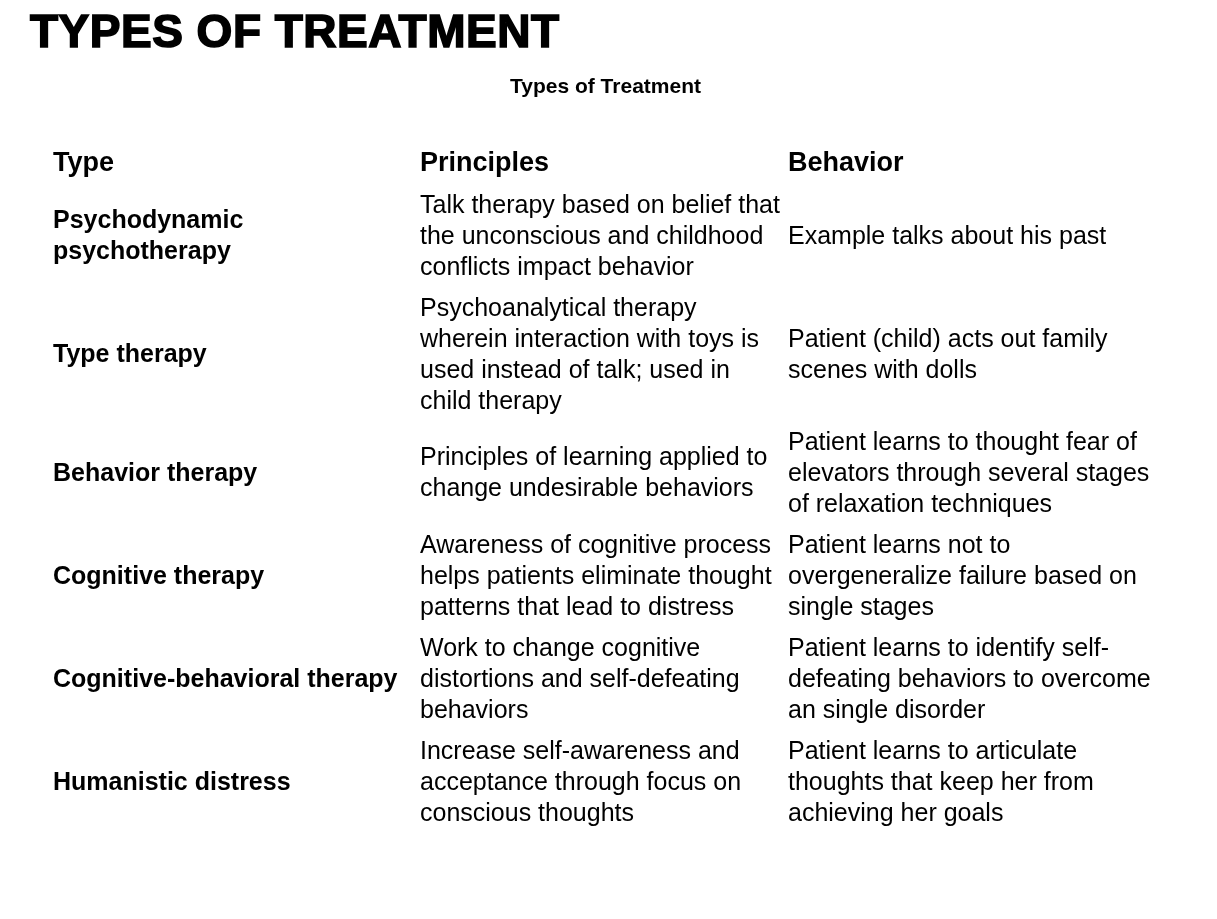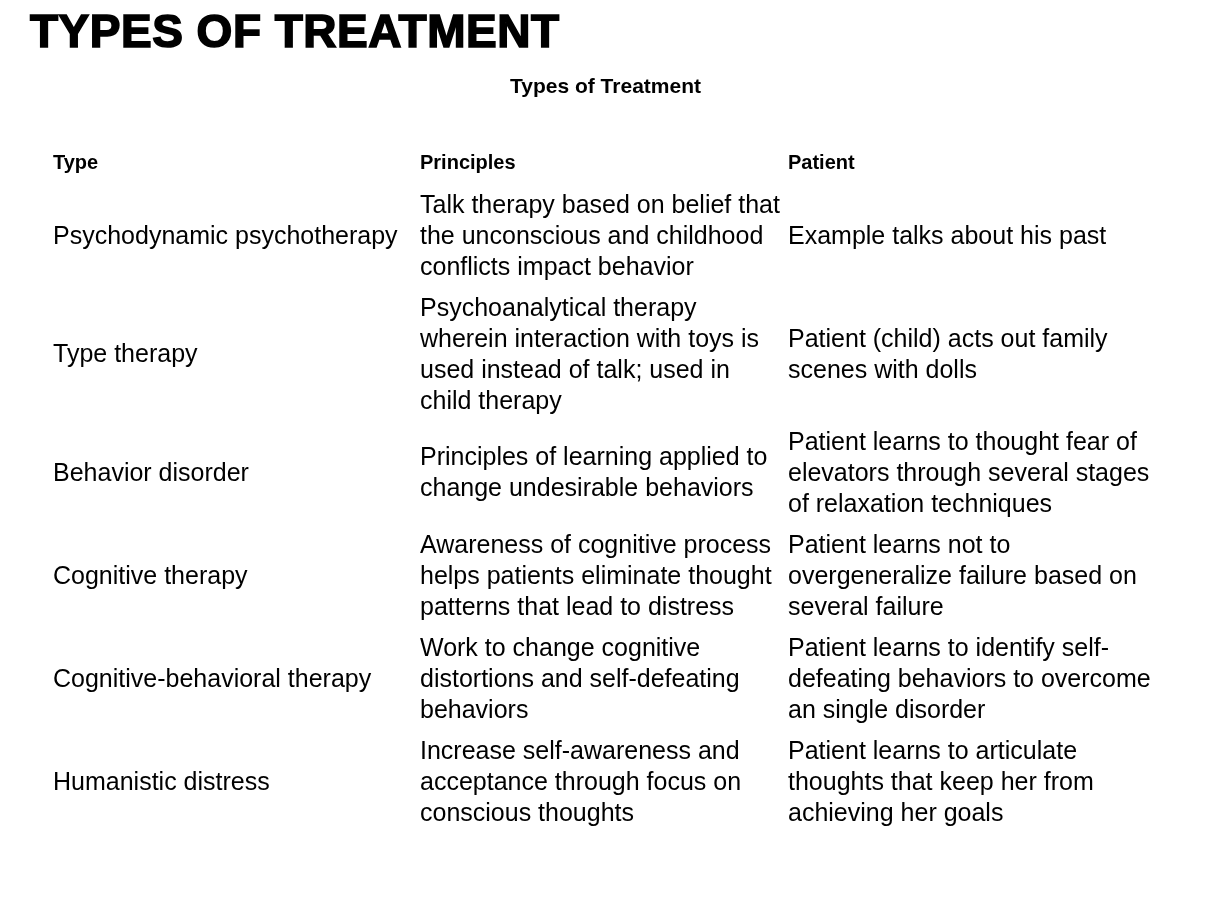--- a/index.html
+++ b/index.html
@@ -43,29 +43,29 @@
     width: 1105px;
     font-size: 25px;
     line-height: 31px;
   }
   table.treatment-table col.col-type        { width: 367px; }
   table.treatment-table col.col-description { width: 368px; }
   table.treatment-table col.col-example     { width: 370px; }
   table.treatment-table th {
     text-align: left;
     font-weight: bold;
-    font-size: 20px;
+    font-size: 27px;
     padding: 0 30px 6px 0;
     vertical-align: bottom;
   }
   table.treatment-table td {
     vertical-align: middle;
     padding: 5px 0;
   }
-  td.cell-type        { padding-right: 30px; }
+  td.cell-type        { padding-right: 30px; font-weight: bold; }
   td.cell-description { padding-right: 20px; }
   td.cell-example     { padding-right: 38px; }
 </style>
 </head>
 <body>
 
 <div class="page">
 
   <h1 class="page-heading">TYPES OF TREATMENT</h1>
 
@@ -76,43 +76,43 @@
     <table class="treatment-table">
       <colgroup>
         <col class="col-type">
         <col class="col-description">
         <col class="col-example">
       </colgroup>
       <thead>
         <tr>
           <th>Type</th>
           <th>Principles</th>
-          <th>Patient</th>
+          <th>Behavior</th>
         </tr>
       </thead>
       <tbody>
         <tr>
           <td class="cell-type">Psychodynamic psychotherapy</td>
           <td class="cell-description">Talk therapy based on belief that the unconscious and childhood conflicts impact behavior</td>
           <td class="cell-example">Example talks about his past</td>
         </tr>
         <tr>
           <td class="cell-type">Type therapy</td>
           <td class="cell-description">Psychoanalytical therapy wherein interaction with toys is used instead of talk; used in child therapy</td>
           <td class="cell-example">Patient (child) acts out family scenes with dolls</td>
         </tr>
         <tr>
-          <td class="cell-type">Behavior disorder</td>
+          <td class="cell-type">Behavior therapy</td>
           <td class="cell-description">Principles of learning applied to change undesirable behaviors</td>
           <td class="cell-example">Patient learns to thought fear of elevators through several stages of relaxation techniques</td>
         </tr>
         <tr>
           <td class="cell-type">Cognitive therapy</td>
           <td class="cell-description">Awareness of cognitive process helps patients eliminate thought patterns that lead to distress</td>
-          <td class="cell-example">Patient learns not to overgeneralize failure based on several failure</td>
+          <td class="cell-example">Patient learns not to overgeneralize failure based on single stages</td>
         </tr>
         <tr>
           <td class="cell-type">Cognitive-behavioral therapy</td>
           <td class="cell-description">Work to change cognitive distortions and self-defeating behaviors</td>
           <td class="cell-example">Patient learns to identify self-defeating behaviors to overcome an single disorder</td>
         </tr>
         <tr>
           <td class="cell-type">Humanistic distress</td>
           <td class="cell-description">Increase self-awareness and acceptance through focus on conscious thoughts</td>
           <td class="cell-example">Patient learns to articulate thoughts that keep her from achieving her goals</td>

